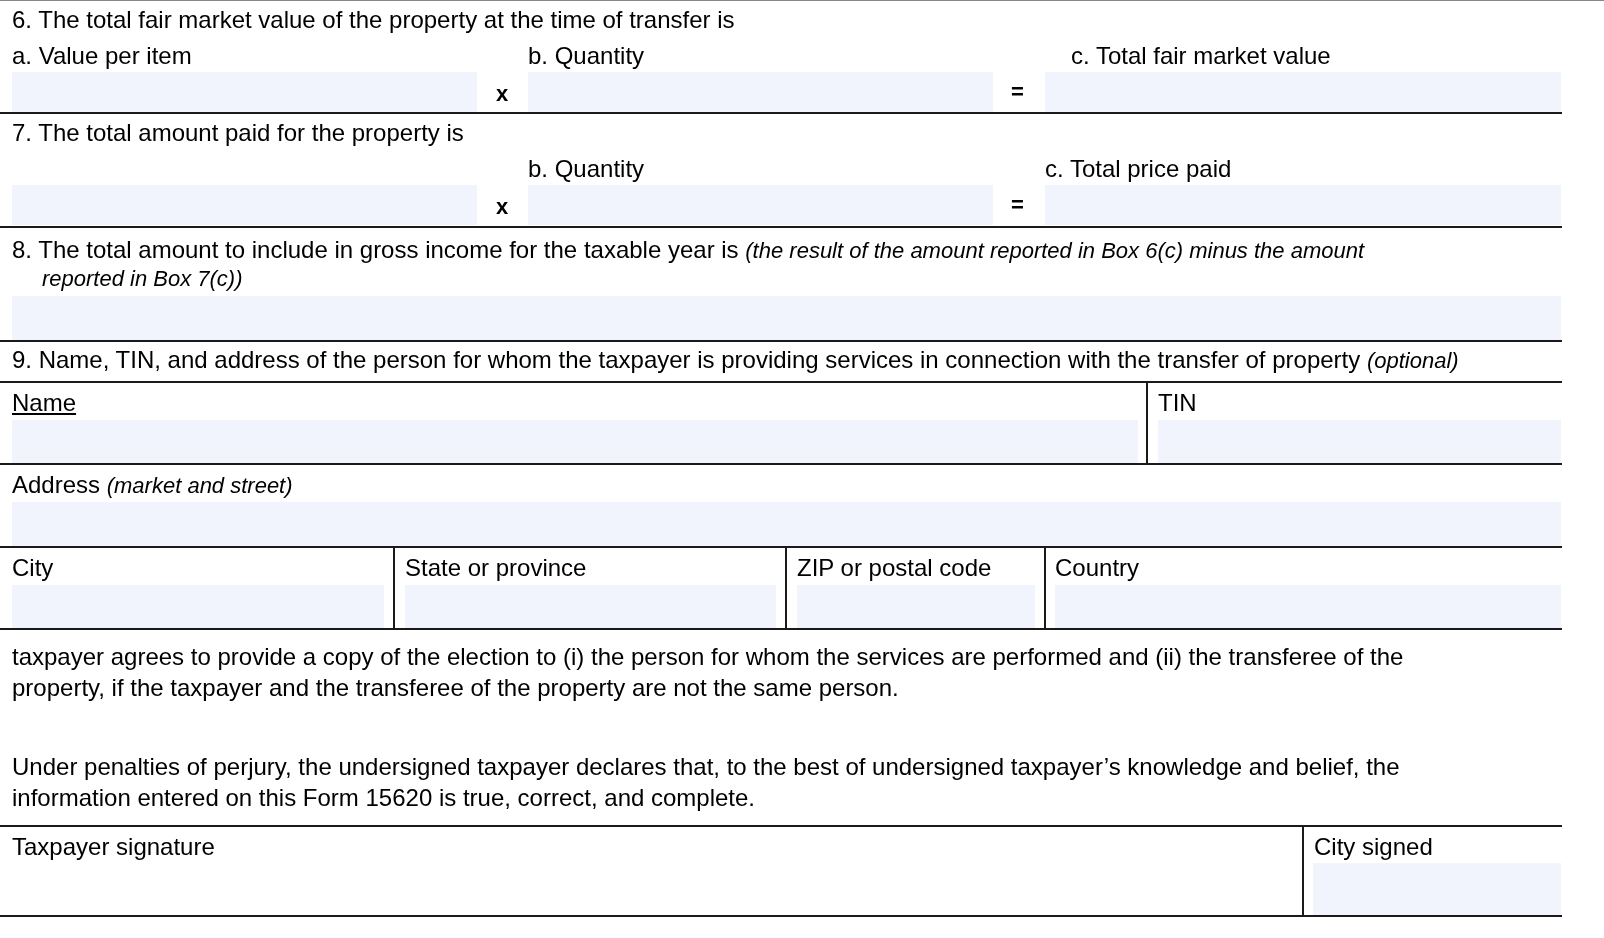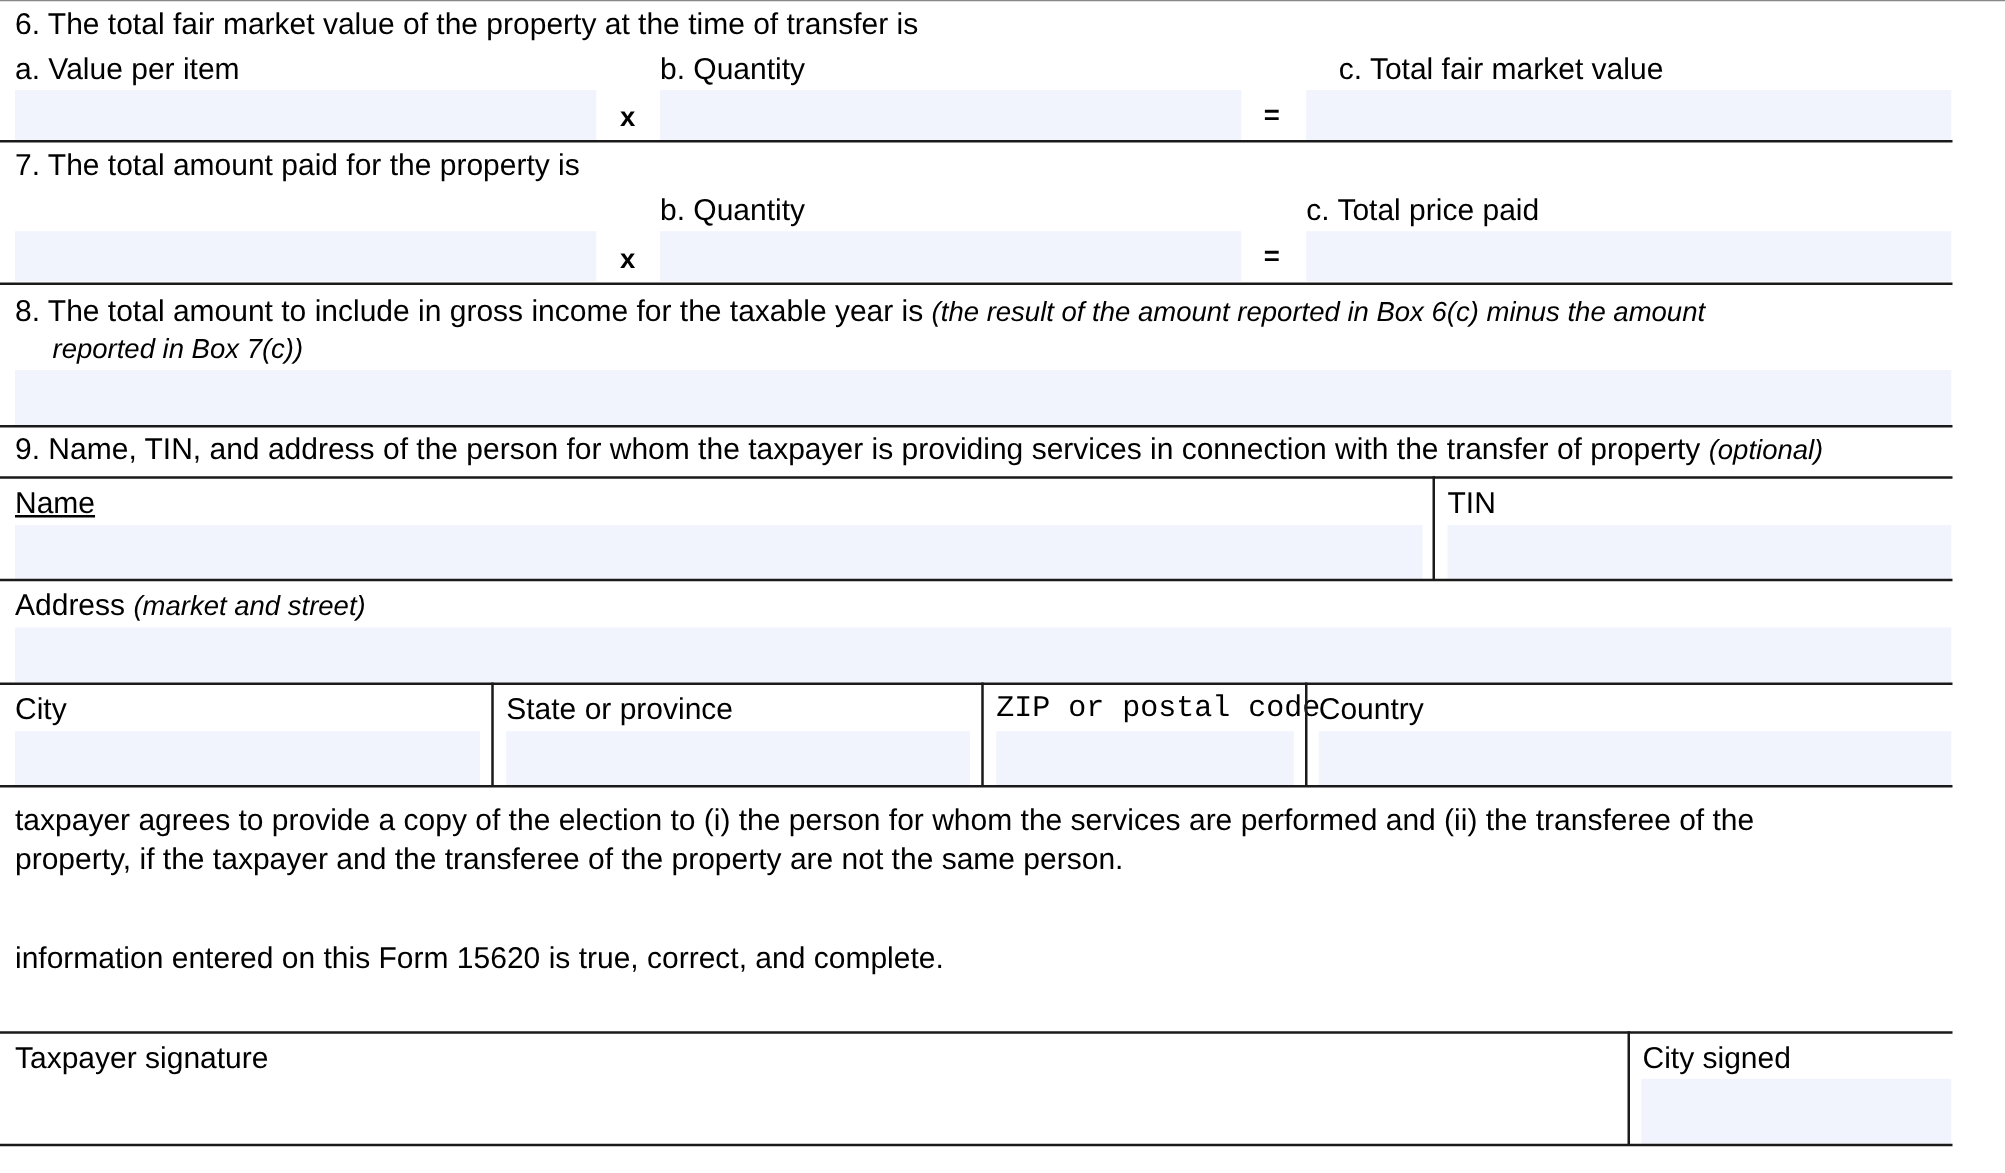--- a/index.html
+++ b/index.html
@@ -77,33 +77,34 @@
 <div class="hline" style="left:0; top:546px; width:1562px;"></div>
 
 <div class="lbl" style="left:12px; top:554px;">City</div>
 <input class="field" style="left: 12px; top: 585px; width: 372px; height: 43px;" value="">
 <div class="vline" style="left:393px; top:546px; height:83px;"></div>
 
 <div class="lbl" style="left:405px; top:554px;">State or province</div>
 <input class="field" style="left: 405px; top: 585px; width: 371px; height: 43px;" value="">
 <div class="vline" style="left:785px; top:546px; height:83px;"></div>
 
-<div class="lbl" style="left:797px; top:554px;font-family:Liberation Mono, monospace;">ZIP or postal code</div>
+<div class="lbl" style="left:797px; top:554px;">ZIP or postal code</div>
 <input class="field" style="left: 797px; top: 585px; width: 238px; height: 43px;" value="">
 <div class="vline" style="left:1044px; top:546px; height:83px;"></div>
 
 <div class="lbl" style="left:1055px; top:554px;">Country</div>
 <input class="field" style="left: 1055px; top: 585px; width: 506px; height: 43px;" value="">
 <div class="hline" style="left:0; top:628px; width:1562px;"></div>
 
 <div class="para" style="top:641px;">
   <div>taxpayer agrees to provide a copy of the election to (i) the person for whom the services are performed and (ii) the transferee of the</div>
   <div>property, if the taxpayer and the transferee of the property are not the same person.</div>
 </div>
 <div class="para" style="top:751px;">
+  <div>Under penalties of perjury, the undersigned taxpayer declares that, to the best of undersigned taxpayer’s knowledge and belief, the</div>
   <div>information entered on this Form 15620 is true, correct, and complete.</div>
 </div>
 
 <div class="hline" style="left:0; top:825px; width:1562px;"></div>
 <div class="lbl" style="left:12px; top:833px;">Taxpayer signature</div>
 <div style="position:absolute; left:0; top:827px; width:1302px; height:88px;"></div>
 <div class="vline" style="left:1302px; top:825px; height:91px;"></div>
 <div class="lbl" style="left:1314px; top:833px;">City signed</div>
 <input class="field" style="left: 1313px; top: 863px; width: 248px; height: 52px;" value="">
 <div class="hline" style="left:0; top:915px; width:1562px;"></div>

